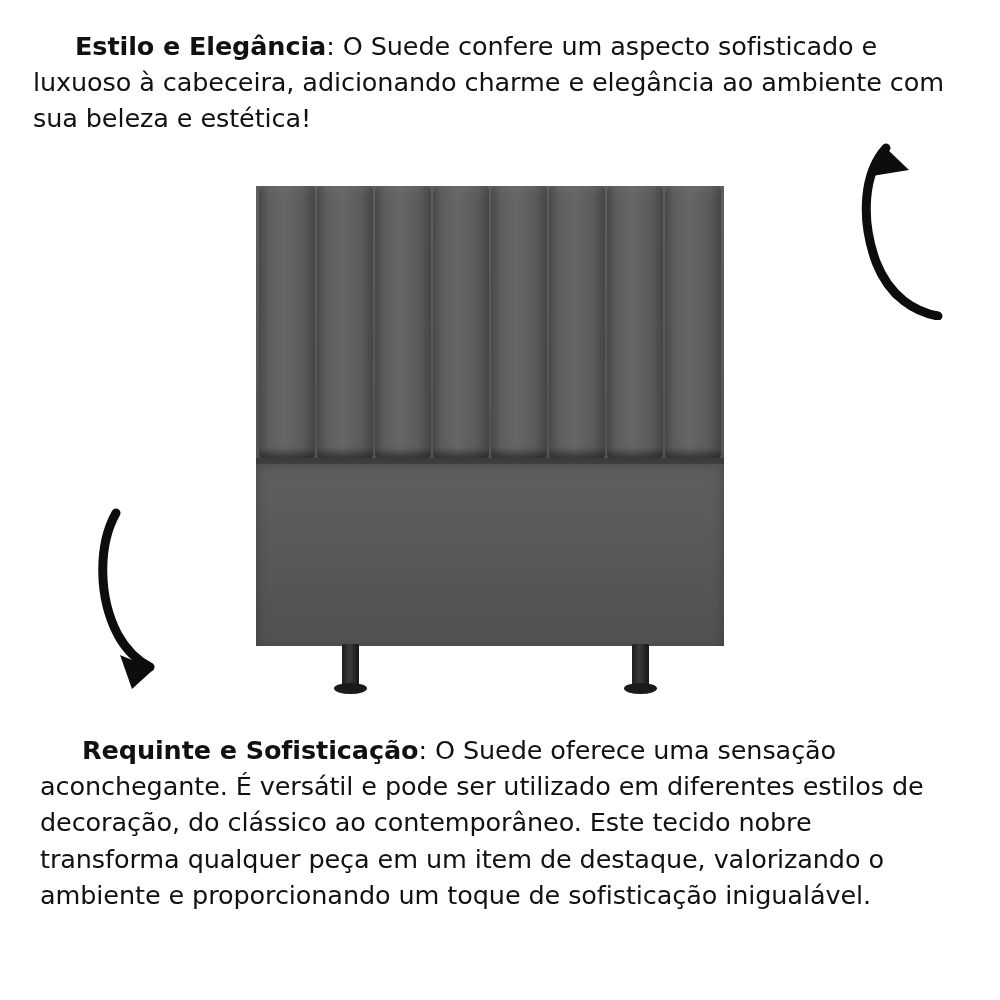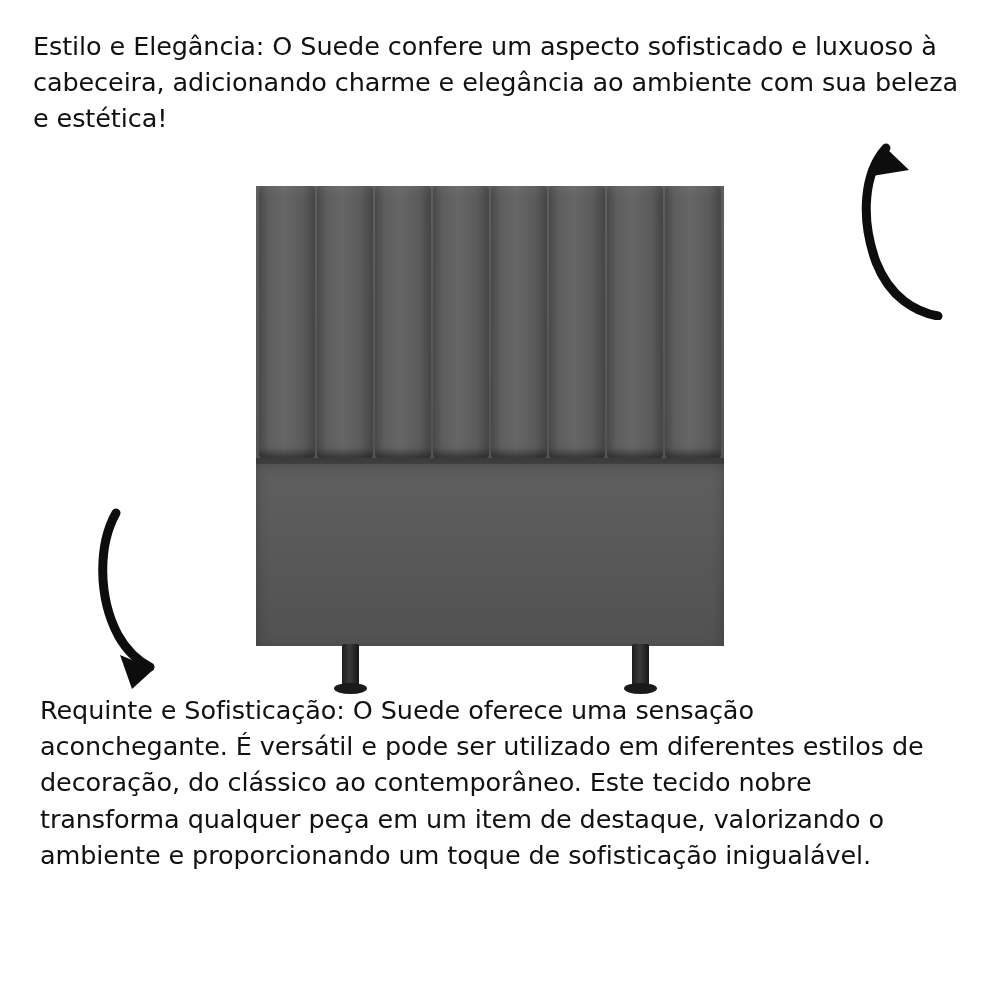--- a/index.html
+++ b/index.html
@@ -24,32 +24,33 @@
 
   
   .text-block {
     position: absolute;
     font-size: 25.5px;
     line-height: 1.42;
     letter-spacing: -0.1px;
     color: #111111;
   }
   .text-block .lead {
-    font-weight: normal;
+    font-weight: bold;
+    margin-left: 42px;
   }
 
   #block-top {
     left: 33px;
     top: 28px;
     width: 930px;
   }
 
   #block-bottom {
     left: 40px;
-    top: 692px;
+    top: 732px;
     width: 905px;
   }
 
   
   .product {
     position: absolute;
     left: 256px;
     top: 186px;
     width: 468px;
     height: 510px;

